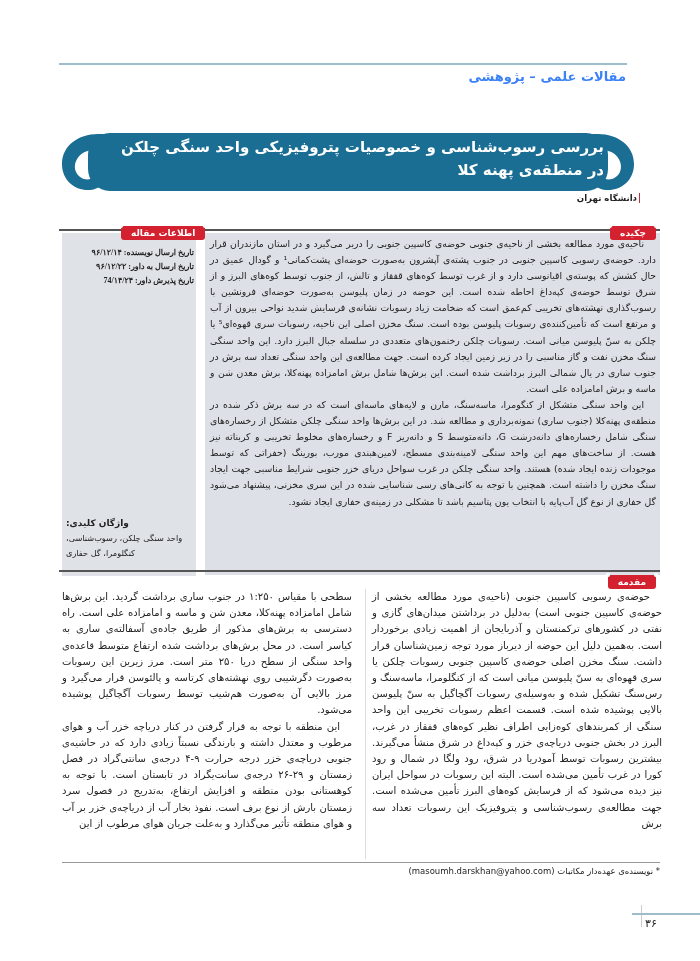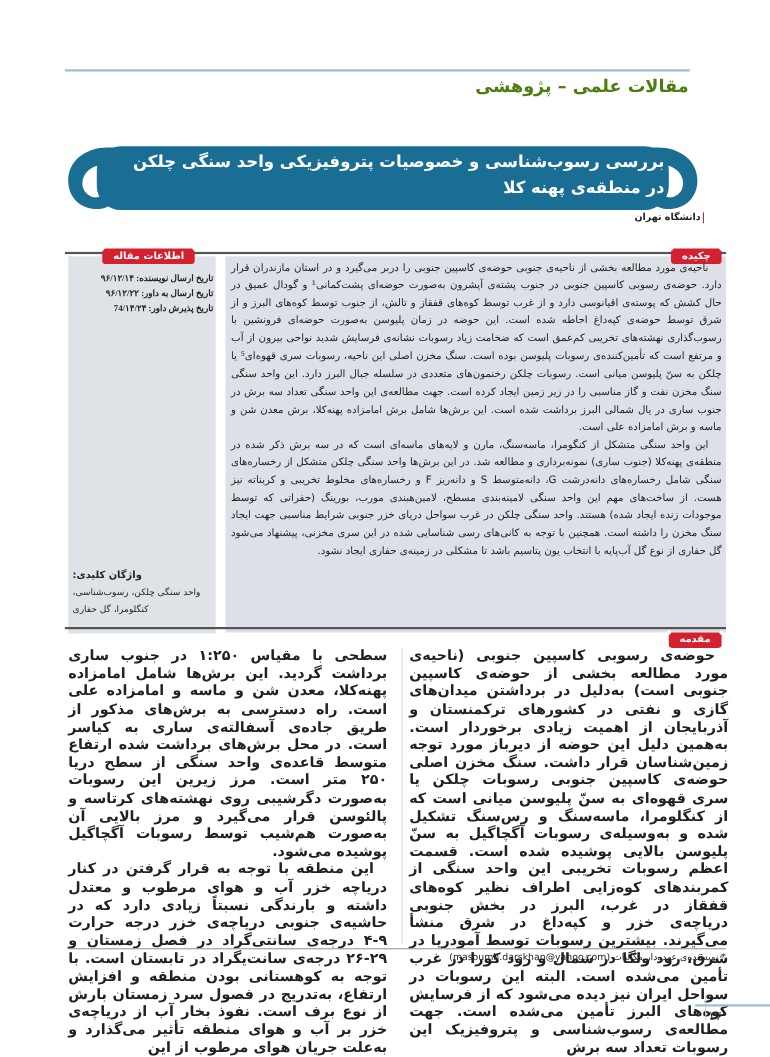--- a/index.html
+++ b/index.html
@@ -1,41 +1,41 @@
 <!DOCTYPE html>
 <html><head>
 <meta charset="utf-8">
 <style>
   html,body{margin:0;padding:0;background:#fff;}
   body{width:700px;height:961px;position:relative;overflow:hidden;font-family:"DejaVu Sans",sans-serif;color:#222;}
   .topline{position:absolute;left:59px;top:63px;width:568px;height:2px;background:#9fbccb;}
-  .section-label{position:absolute;right:74px;top:69px;font-size:16px;font-weight:bold;color:#4d7c0f;direction:rtl;}
+  .section-label{position:absolute;right:74px;top:69px;font-size:13px;font-weight:bold;color:#3b82f6;direction:rtl;}
   .banner{position:absolute;left:88px;top:133px;width:520px;height:58px;background:#1a6e93;border-radius:22px;}
   .orn{position:absolute;top:128px;width:58px;height:70px;}
   .orn.left{left:58px;}
   .orn.right{left:580px;}
   .title{position:absolute;left:104px;top:136px;width:500px;direction:rtl;color:#fff;font-weight:bold;font-size:15px;line-height:23px;}
   .authors{position:absolute;left:90px;top:191px;width:550px;direction:rtl;text-align:right;font-size:8.6px;font-weight:bold;line-height:15px;color:#222;}
   .authors .sep{border-right:1px solid #c4303a;padding-right:2px;}
   .abs-topline{position:absolute;left:59px;top:229px;width:601px;height:2px;background:#555;}
   .infobox{position:absolute;left:62px;top:233px;width:134px;height:343px;background:#dfe3e8;}
   .absbox{position:absolute;left:205px;top:233px;width:455px;height:342px;background:#dde1e7;}
-  .tag{position:absolute;height:14px;background:#d4212f;color:#fff;font-size:9px;font-weight:bold;line-height:14px;padding:0 10px;border-radius:3px;direction:rtl;}
+  .tag{position:absolute;height:14px;background:#d4212f;color:#fff;font-size:9px;font-weight:bold;line-height:14px;padding:0 10px;border-radius:3px;direction:rtl;margin-left:28px;}
   .tag::before,.tag::after{content:"";position:absolute;top:-2px;width:4px;height:4px;background:#fff;border-radius:50%;}
   .tag::before{left:-2px;} .tag::after{right:-2px;}
   .tag-abstract{right:44px;top:226px;}
   .tag-info{left:93px;top:226px;}
   .tag-intro{right:44px;top:575px;}
   .info-lines{position:absolute;left:66px;top:246px;width:128px;direction:rtl;text-align:right;font-size:8px;font-weight:bold;line-height:14px;font-family:Liberation Serif, serif;}
   .kw{position:absolute;left:66px;top:516px;width:128px;direction:rtl;text-align:left;font-size:8.2px;line-height:15px;}
   .kw .kw-title{font-weight:bold;font-size:9px;}
   .abstract{position:absolute;left:210px;top:236px;width:446px;direction:rtl;text-align:justify;font-size:9.3px;line-height:16.1px;}
   .abstract p{margin:0;text-indent:12px;}
   .abs-bottomline{position:absolute;left:59px;top:570px;width:601px;height:2px;background:#555;}
-  .col{position:absolute;top:589px;width:290px;direction:rtl;text-align:justify;font-size:13px;line-height:16.2px;font-weight:bold;}
+  .col{position:absolute;top:589px;width:290px;direction:rtl;text-align:justify;font-size:10px;line-height:16.2px;}
   .col p{margin:0;text-indent:12px;}
   .col p.noind{text-indent:0;}
   .col-right{left:372px;}
   .col-left{left:62px;}
   .col-divider{position:absolute;left:365px;top:589px;width:1px;height:270px;background:#ddd;}
   .foot-line{position:absolute;left:62px;top:862px;width:598px;height:1px;background:#999;}
   .footnote{position:absolute;left:380px;top:866px;width:280px;direction:rtl;font-size:8.5px;}
   .page-rule{position:absolute;left:632px;top:913px;width:68px;height:2px;background:#9fbccb;}
   .page-tick{position:absolute;left:641px;top:905px;width:1px;height:22px;background:#ccc;}
   .page-num{position:absolute;left:645px;top:917px;font-size:11px;font-weight:normal;color:#222;}

